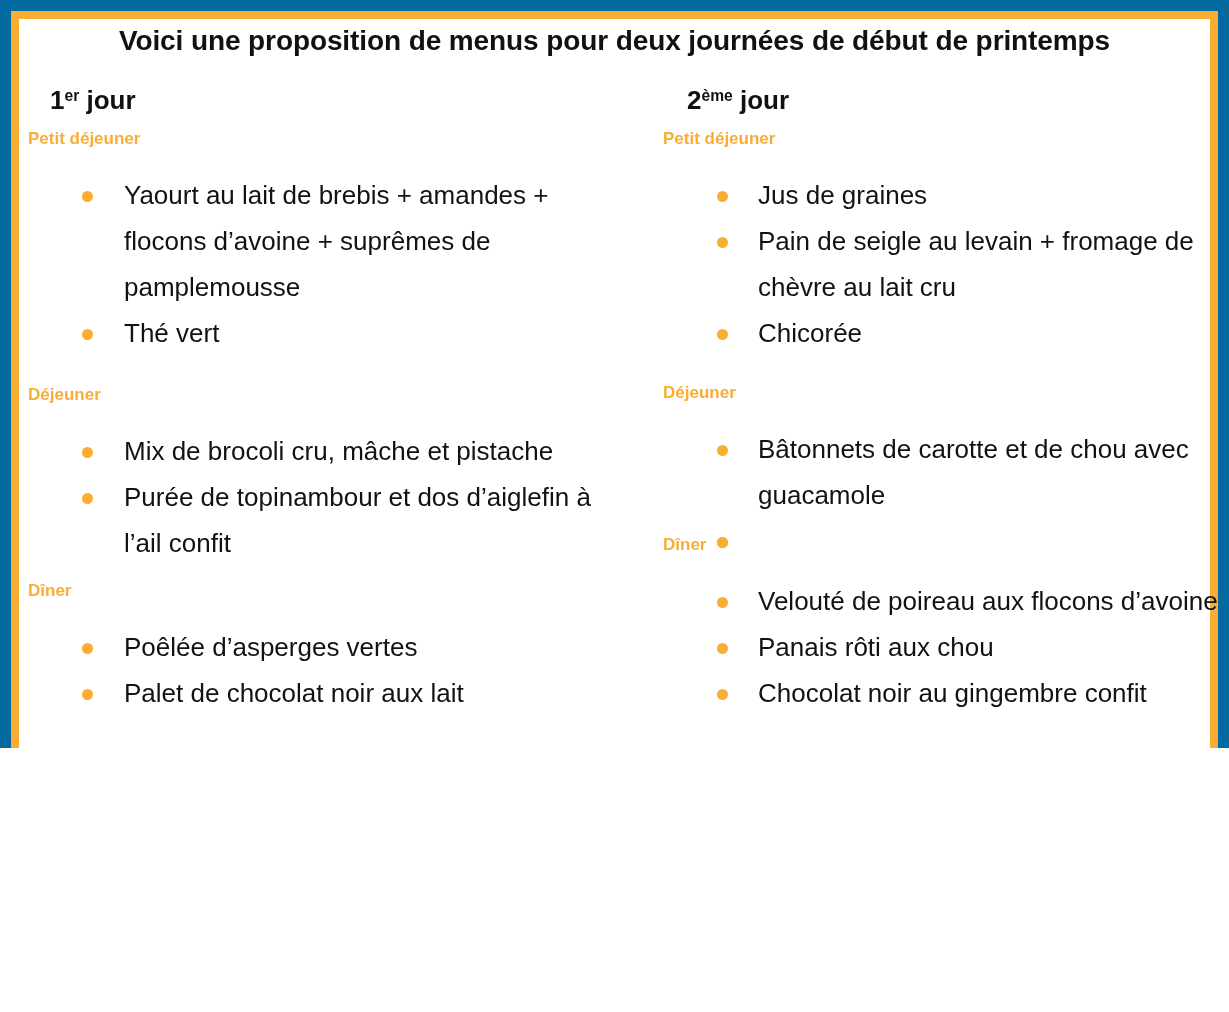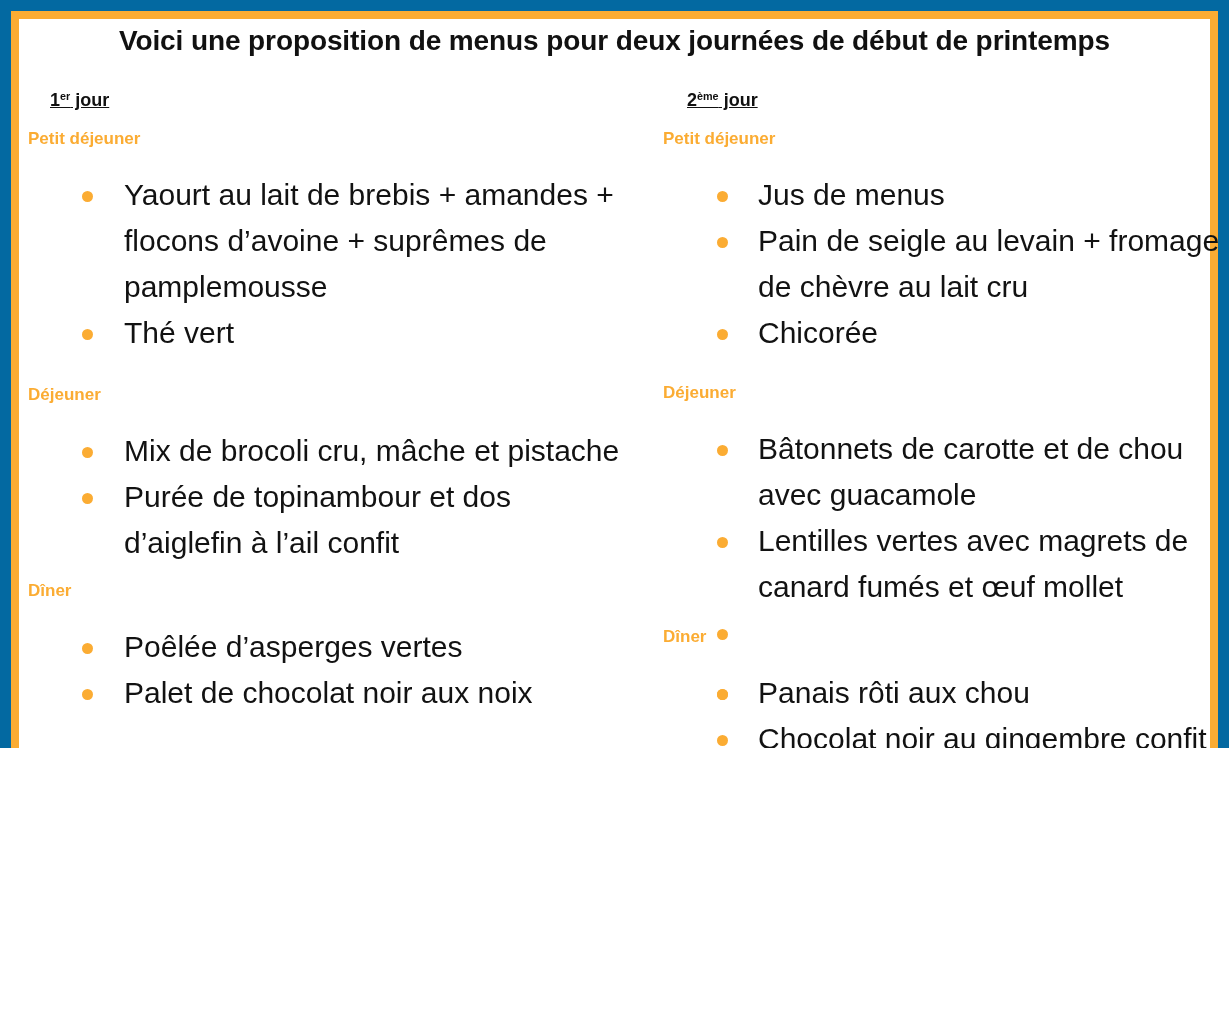--- a/index.html
+++ b/index.html
@@ -55,27 +55,26 @@
 
   
   .col {
     position: absolute;
     top: 84px;
   }
   .col-1 { left: 28px;  width: 600px; }
   .col-2 { left: 663px; width: 560px; }
 
   .day-heading {
-    font-size: 18px;
+    font-size: 26px;
     font-weight: bold;
     color: #111111;
     line-height: 32px;
     margin: 0 0 0 22px;
     height: 40px;
-    text-decoration: underline;
   }
   .col-2 .day-heading { margin-left: 24px; }
   .day-heading sup {
     font-size: 0.60em;
     vertical-align: 0.52em;
     font-weight: bold;
     line-height: 0;
   }
 
   .meal-block { margin: 0; }
@@ -88,21 +87,21 @@
     padding: 0;
   }
 
   ul.items {
     list-style: none;
     margin: 0;
     padding: 0;
   }
   ul.items li {
     position: relative;
-    font-size: 30px;
+    font-size: 26px;
     color: #121212;
     line-height: 46px;
     padding-left: 96px;
     margin: 0;
     font-weight: normal;
   }
   .col-2 ul.items li { padding-left: 95px; }
 
   ul.items li .bullet {
     position: absolute;
@@ -154,57 +153,57 @@
         </ul>
       </div>
 
       <div class="gap-after-lunch"></div>
 
       <div class="meal-block">
         <div class="meal-title">Dîner</div>
         <div class="gap-meal-to-list"></div>
         <ul class="items">
           <li><span class="bullet"></span><span>Poêlée d’asperges vertes</span></li>
-          <li><span class="bullet"></span><span>Palet de chocolat noir aux noix</span></li>
+          <li><span class="bullet"></span><span>Palet de chocolat noir aux lait</span></li>
         </ul>
       </div>
     </div>
 
     <div class="col col-2">
       <div class="day-heading"><span>2</span><sup>ème</sup><span> jour</span></div>
 
       <div class="meal-block">
         <div class="meal-title">Petit déjeuner</div>
         <div class="gap-meal-to-list"></div>
         <ul class="items">
-          <li><span class="bullet"></span><span>Jus de menus</span></li>
+          <li><span class="bullet"></span><span>Jus de graines</span></li>
           <li><span class="bullet"></span><span>Pain de seigle au levain + fromage de chèvre au lait cru</span></li>
           <li><span class="bullet"></span><span>Chicorée</span></li>
         </ul>
       </div>
 
       <div class="gap-after-breakfast" style="height:22px"></div>
 
       <div class="meal-block">
         <div class="meal-title">Déjeuner</div>
         <div class="gap-meal-to-list"></div>
         <ul class="items">
           <li><span class="bullet"></span><span>Bâtonnets de carotte et de chou avec guacamole</span></li>
-          <li><span class="bullet"></span><span>Lentilles vertes avec magrets de canard fumés et œuf mollet</span></li>
           <li><span class="bullet"></span></li>
+          <li><span class="bullet"></span></li>
         </ul>
       </div>
 
       <div class="gap-after-lunch" style="height:12px"></div>
 
       <div class="meal-block">
         <div class="meal-title">Dîner</div>
         <div class="gap-meal-to-list"></div>
         <ul class="items">
-          <li><span class="bullet"></span></li>
+          <li><span class="bullet"></span><span>Velouté de poireau aux flocons d’avoine</span></li>
           <li><span class="bullet"></span><span>Panais rôti aux chou</span></li>
           <li><span class="bullet"></span><span>Chocolat noir au gingembre confit</span></li>
         </ul>
       </div>
     </div>
 
   </div>
 </div>
 
 </body></html>

